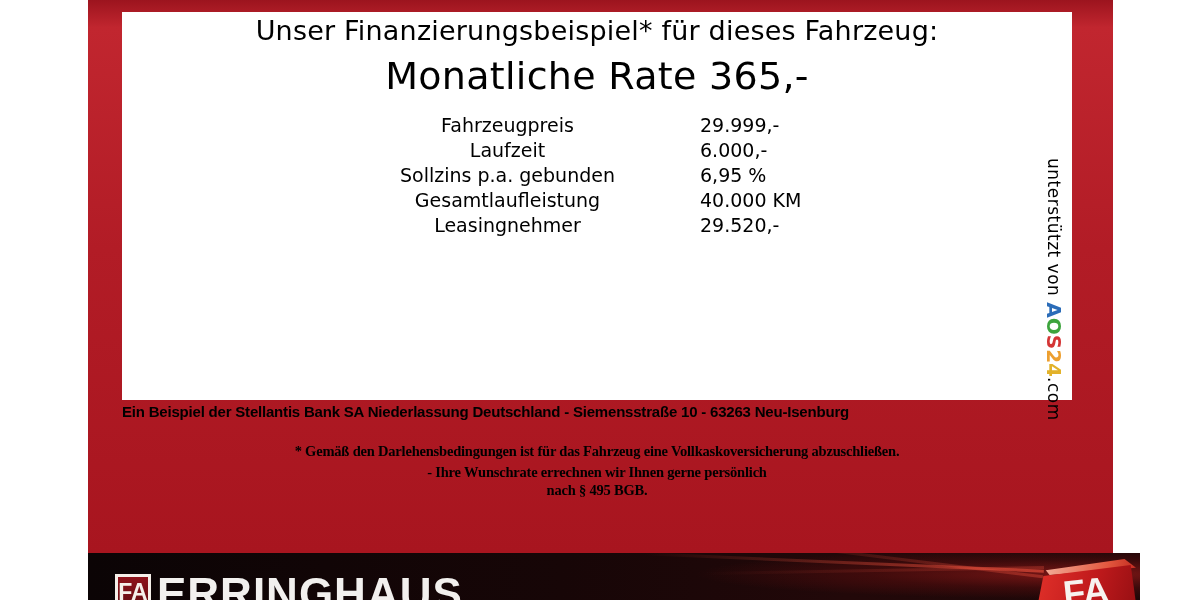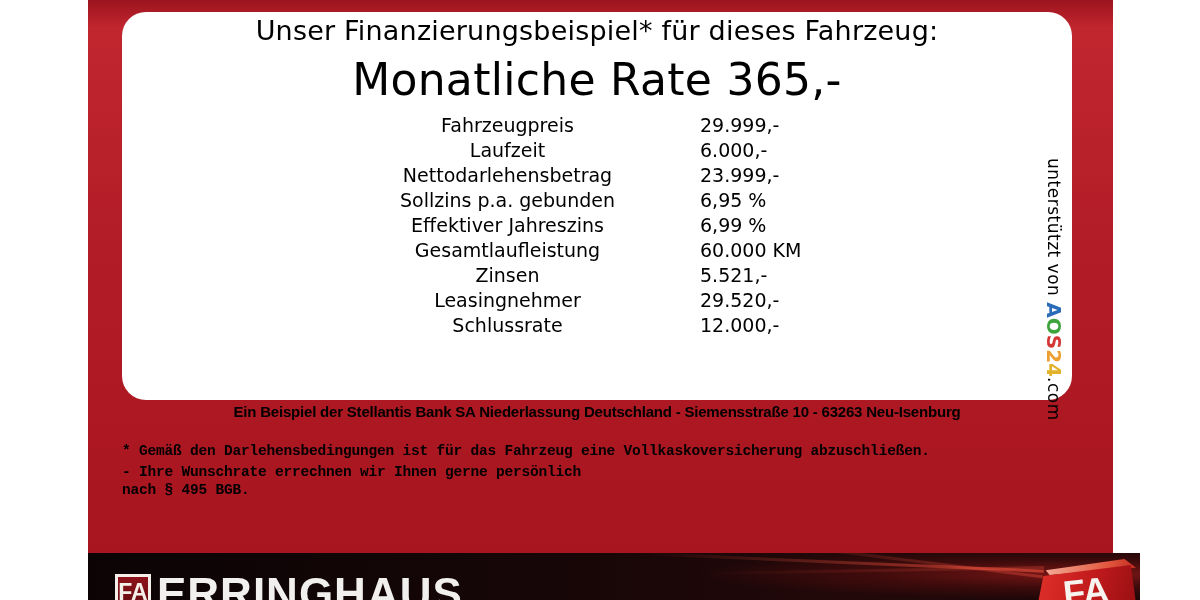--- a/index.html
+++ b/index.html
@@ -2,36 +2,36 @@
 <html><head>
 <meta charset="utf-8">
 <style>
   html,body{margin:0;padding:0;background:#ffffff;}
   .stage{position:relative;width:1200px;height:600px;overflow:hidden;background:#ffffff;
          font-family:"DejaVu Sans",sans-serif;color:#000;}
 
   
   .frame{position:absolute;left:88px;top:0;width:1025px;height:553px;
          background:linear-gradient(180deg,#9c141e 0%,#c1262f 5%,#b21c26 45%,#a8151f 100%);}
-  .card{position:absolute;left:34px;top:12px;width:950px;height:388px;background:#ffffff;border-radius:24px;}
+  .card{position:absolute;left:34px;top:12px;width:950px;height:388px;background:#ffffff;}
 
   .title{position:absolute;top:3px;left:0;width:100%;text-align:center;
          font-size:27px;letter-spacing:.2px;}
   .subtitle{position:absolute;top:42px;left:0;width:100%;text-align:center;
-            font-size:44px;letter-spacing:.3px;}
+            font-size:38px;letter-spacing:.3px;}
 
   .ftable{position:absolute;top:101px;left:193px;width:700px;font-size:19px;}
   .frow{height:25px;line-height:25px;white-space:nowrap;}
   .frow .lbl{display:inline-block;width:385px;text-align:center;}
   .frow .val{display:inline-block;}
 
-  .bankline{position:absolute;top:391px;left:0;width:100%;text-align:center;
+  .bankline{position:absolute;top:391px;left:0;width:100%;text-align:left;
             font-family:"Liberation Sans",sans-serif;font-weight:700;font-size:15px;letter-spacing:-.2px;}
-  .disclaimers{position:absolute;top:430px;left:0;width:100%;text-align:left;
-               font-family:Liberation Mono, monospace;font-weight:700;font-size:14.5px;
+  .disclaimers{position:absolute;top:430px;left:0;width:100%;text-align:center;
+               font-family:Liberation Serif, serif;font-weight:700;font-size:14.5px;
                line-height:18.6px;letter-spacing:-.2px;}
   .disclaimers .dline{white-space:nowrap;}
   .disclaimers .dline:first-child{margin-bottom:2px;}
 
   
   .vertical{position:absolute;top:146px;left:920px;height:300px;
             writing-mode:vertical-rl;font-size:17px;letter-spacing:.5px;white-space:nowrap;}
   .vertical .aos{font-weight:700;font-size:20px;letter-spacing:0;}
 
   
@@ -70,27 +70,23 @@
 
   <div class="frame">
     <div class="card">
 
       <div class="title">Unser Finanzierungsbeispiel* für dieses Fahrzeug:</div>
       <div class="subtitle">Monatliche Rate 365,-</div>
 
       <div class="ftable">
         <div class="frow"><span class="lbl">Fahrzeugpreis</span><span class="val">29.999,-</span></div>
         <div class="frow"><span class="lbl">Laufzeit</span><span class="val">6.000,-</span></div>
-        <div class="frow"><span class="lbl">Nettodarlehensbetrag</span><span class="val">23.999,-</span></div>
         <div class="frow"><span class="lbl">Sollzins p.a. gebunden</span><span class="val">6,95 %</span></div>
-        <div class="frow"><span class="lbl">Effektiver Jahreszins</span><span class="val">6,99 %</span></div>
-        <div class="frow"><span class="lbl">Gesamtlaufleistung</span><span class="val">60.000 KM</span></div>
-        <div class="frow"><span class="lbl">Zinsen</span><span class="val">5.521,-</span></div>
+        <div class="frow"><span class="lbl">Gesamtlaufleistung</span><span class="val">40.000 KM</span></div>
         <div class="frow"><span class="lbl">Leasingnehmer</span><span class="val">29.520,-</span></div>
-        <div class="frow"><span class="lbl">Schlussrate</span><span class="val">12.000,-</span></div>
       </div>
 
       <div class="bankline">Ein Beispiel der Stellantis Bank SA Niederlassung Deutschland - Siemensstraße 10 - 63263 Neu-Isenburg</div>
 
       <div class="disclaimers">
         <div class="dline">* Gemäß den Darlehensbedingungen ist für das Fahrzeug eine Vollkaskoversicherung abzuschließen.</div>
         <div class="dline">- Ihre Wunschrate errechnen wir Ihnen gerne persönlich</div>
         <div class="dline">nach § 495 BGB.</div>
       </div>
 

